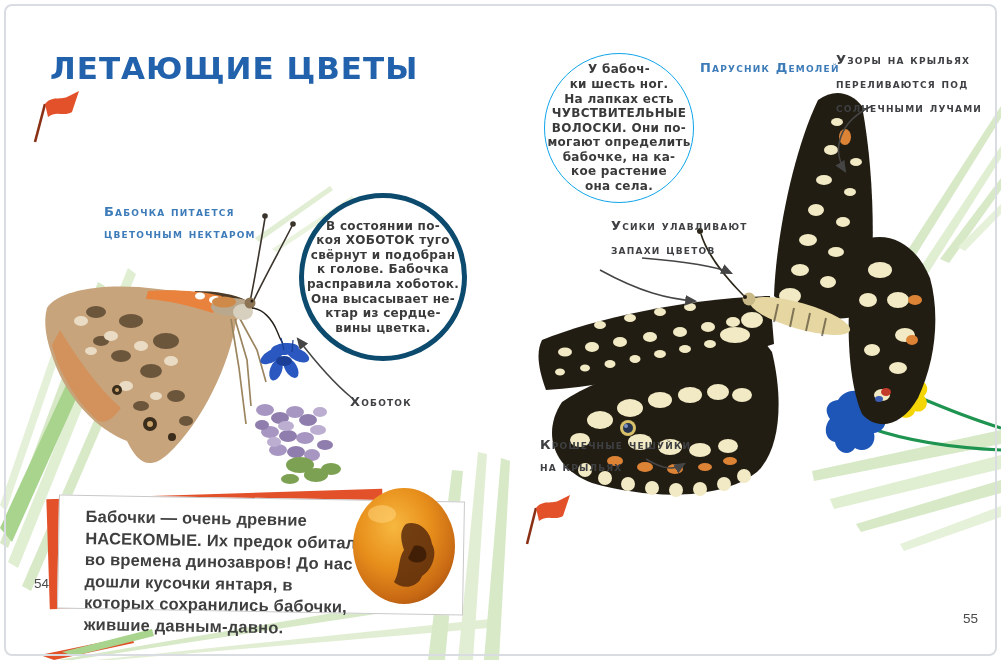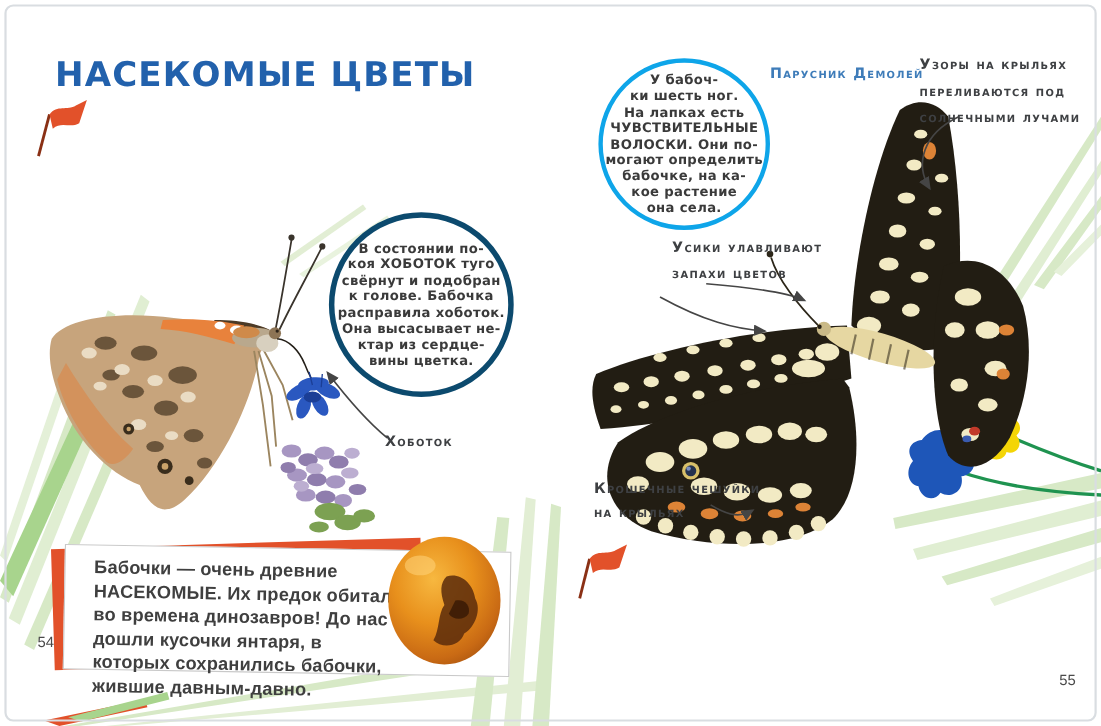--- a/index.html
+++ b/index.html
@@ -18,21 +18,21 @@
   #outro{left:541px;top:500px;width:424px;}
   .pre{white-space:pre-line;}
   .sc{font-variant:small-caps;font-variant-caps:small-caps;}
   .lbl{font-family:"DejaVu Sans",sans-serif;font-weight:600;font-size:13px;
        letter-spacing:1.2px;line-height:24px;color:#3e4043;z-index:6;}
   .lbl-blue{color:#3e7cb9;}
   .bubble{border-radius:50%;background:#fff;display:flex;align-items:center;justify-content:center;
           text-align:center;z-index:5;font-family:"DejaVu Sans",sans-serif;font-weight:600;
           font-size:12px;letter-spacing:0.3px;line-height:14.6px;color:#3a3a3a;}
   #bubble-purple{left:299px;top:193px;width:158px;height:158px;border:5px solid #0c4a6e;}
-  #bubble-green{left:544px;top:53px;width:148px;height:148px;border:4px solid #0ea5e9;align-items:center;}
+  #bubble-green{left:544px;top:53px;width:148px;height:148px;border:1px solid #0ea5e9;align-items:center;}
   #factbox{left:46px;top:486px;width:430px;height:136px;z-index:3;}
   #factbox .orange{position:absolute;left:2px;top:8px;width:336px;height:110px;background:#e2512a;
           transform:rotate(-1.8deg);}
   #factbox .paper{position:absolute;left:12px;top:12px;width:406px;height:114px;background:#fff;
           border:1px solid #c9c9c9;transform:rotate(1deg);box-sizing:border-box;
           padding:10px 100px 8px 26px;}
   #factbox .paper .txt{font-size:16.5px;font-weight:600;line-height:21.5px;letter-spacing:0.2px;
           color:#3f3f3f;}
   .pagenum{font-size:13.5px;color:#4a4a4a;z-index:6;}
   #amber{left:348px;top:484px;z-index:4;}
@@ -298,23 +298,25 @@
 
     <g stroke="#454545" stroke-width="1.5" fill="none">
       <path d="M352,398 C330,380 311,356 298,339" marker-end="url(#ah)"></path>
       <path d="M872,106 C838,122 832,150 845,171" marker-end="url(#ah)"></path>
       <path d="M642,258 C692,262 720,268 731,273" marker-end="url(#ah)"></path>
       <path d="M600,270 C640,292 668,299 695,301" marker-end="url(#ah)"></path>
       <path d="M646,459 C664,470 674,470 684,464" marker-end="url(#ah)"></path>
     </g>
   </svg>
 
-  <div class="abs title">НАСЕКОМЫЕ ЦВЕТЫ</div>
-
-
+  <div class="abs title">ЛЕТАЮЩИЕ ЦВЕТЫ</div>
+
+
+  <div class="abs lbl lbl-blue sc pre" style="left:104px;top:201px;line-height:22px;">Бабочка питается
+цветочным нектаром</div>
 
   <div class="abs bubble" id="bubble-purple">
     <div class="pre">В состоянии по-
 коя ХОБОТОК туго
 свёрнут и подобран
 к голове. Бабочка
 расправила хоботок.
 Она высасывает не-
 ктар из сердце-
 вины цветка.</div>

